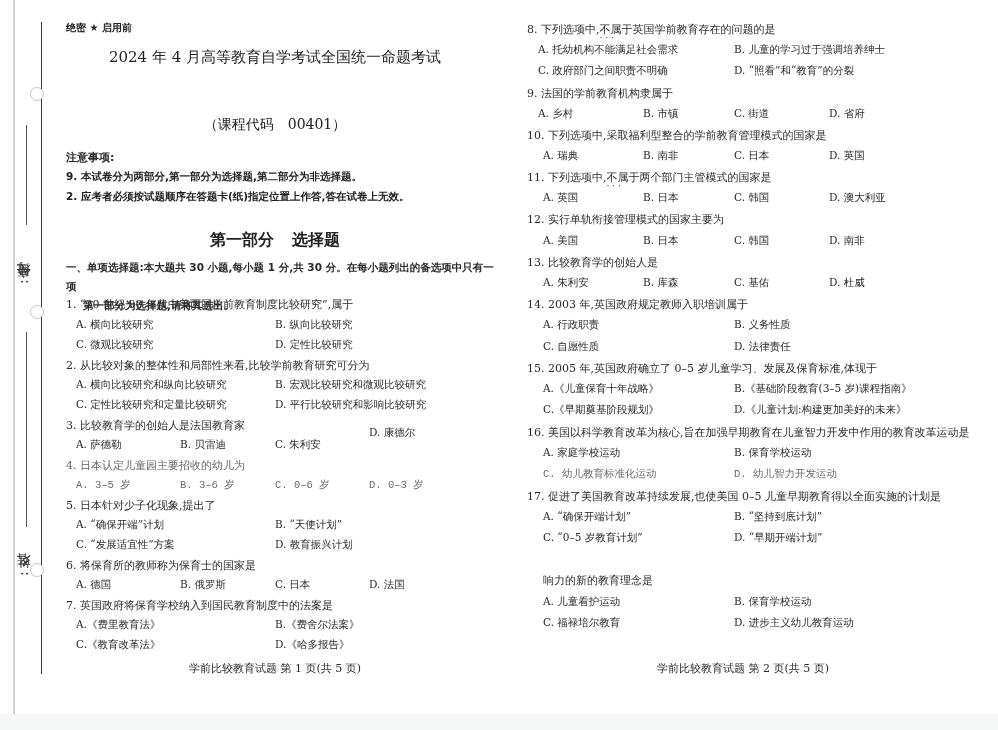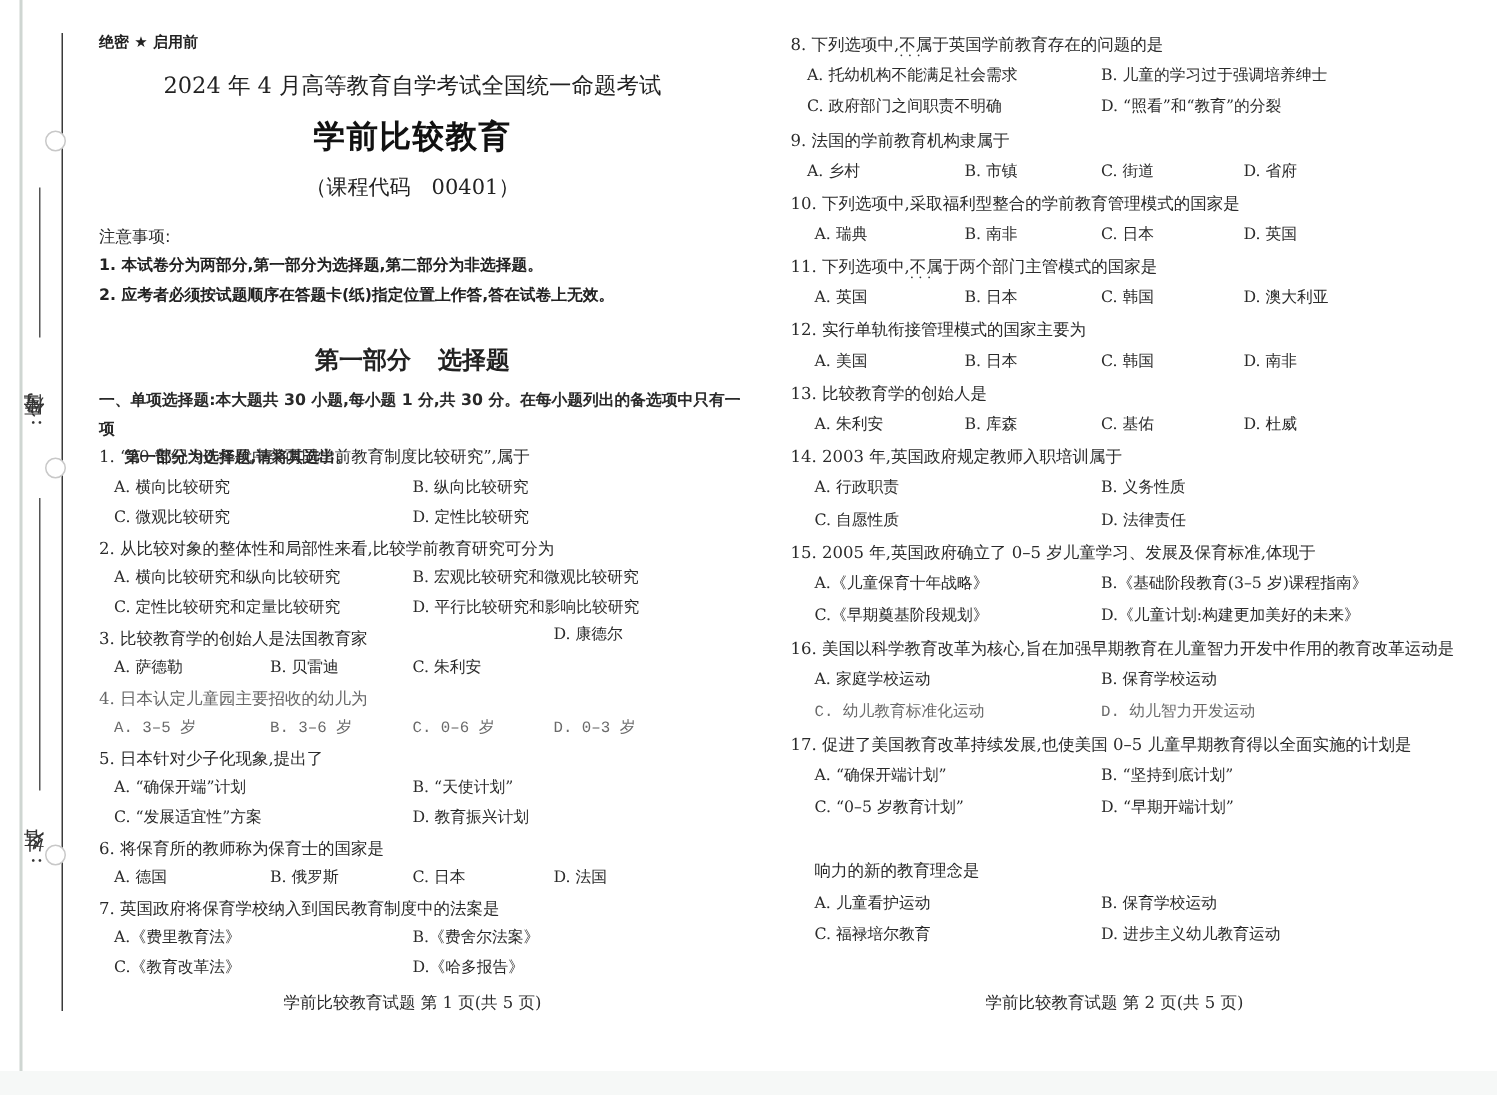--- a/index.html
+++ b/index.html
@@ -41,21 +41,21 @@
   .page { position: absolute; top: 0; height: 714px; }
   .page.left { left: 60px; width: 430px; }
   .page.right { left: 523px; width: 440px; }
 
   .secret { position: absolute; left: 6px; top: 21px; font-size: 10px; font-weight: bold; font-family: "DejaVu Sans", sans-serif; color: #222; }
   .exam-title { position: absolute; left: 0; width: 430px; top: 48px; text-align: center; font-size: 15px; color: #222; }
   .subject { position: absolute; left: 0; width: 430px; top: 77px; text-align: center; font-size: 21px; font-weight: bold; color: #111; letter-spacing: 1px; }
   .code { position: absolute; left: 0; width: 430px; top: 116px; text-align: center; font-size: 14px; color: #222; }
   .code .num { margin-left: 14px; text-align: right; }
 
-  .notes-title { position: absolute; left: 6px; top: 150px; font-size: 11px; font-weight: normal; font-family: "DejaVu Sans", sans-serif; text-align: right; }
+  .notes-title { position: absolute; left: 6px; top: 150px; font-size: 11px; font-weight: bold; font-family: "DejaVu Sans", sans-serif; text-align: right; }
   .note { position: absolute; left: 6px; font-size: 10.5px; font-weight: bold; font-family: "DejaVu Sans", sans-serif; color: #222; white-space: nowrap; }
   .part-title { position: absolute; left: 0; width: 430px; top: 230px; text-align: center; font-size: 16px; font-weight: bold; color: #222; }
   .part-title .gap { display: inline-block; width: 18px; }
   .section-head { position: absolute; left: 6px; top: 258px; width: 430px; font-size: 10.5px; font-weight: bold; font-family: "DejaVu Sans", sans-serif; line-height: 19px; }
   .section-head .cont { padding-left: 17px; display: block; }
 
   .q { position: absolute; font-size: 11px; white-space: nowrap; color: #2a2a2a; }
   .q.faded { color: #666; }
   .opt { position: absolute; font-size: 10.5px; white-space: nowrap; color: #2a2a2a; }
   .opt.faded { color: #6a6a6a; font-family: Liberation Mono, monospace; }
@@ -79,27 +79,26 @@
   <div class="hole" style="top:563px"></div>
   <div class="vfill" style="top:125px;height:100px"></div>
   <div class="vlabel" style="top:230px;height:60px">座位号:</div>
   <div class="vfill" style="top:332px;height:195px"></div>
   <div class="vlabel" style="top:530px;height:50px">姓名:</div>
 </div>
 
 <div class="page left">
   <div class="secret">绝密 ★ 启用前</div>
   <div class="exam-title">2024 年 4 月高等教育自学考试全国统一命题考试</div>
-  <div class="subject">学前比较教育</div>
   <div class="code">
     <span>（课程代码</span><span class="num">00401）</span>
   </div>
 
   <div class="notes-title">注意事项:</div>
-  <div class="note" style="top:170px">1. 本试卷分为两部分,第一部分为选择题,第二部分为非选择题。</div>
+  <div class="note" style="top:170px">9. 本试卷分为两部分,第一部分为选择题,第二部分为非选择题。</div>
   <div class="note" style="top:190px">2. 应考者必须按试题顺序在答题卡(纸)指定位置上作答,答在试卷上无效。</div>
 
   <div class="part-title">
     <span>第一部分</span><span class="gap"></span><span>选择题</span>
   </div>
   <div class="section-head">
     <span>一、单项选择题:本大题共 30 小题,每小题 1 分,共 30 分。在每小题列出的备选项中只有一项</span>
     <span class="cont">第一部分为选择题,请将其选出。</span>
   </div>
 
@@ -112,21 +111,21 @@
   <div class="q" style="left:6px;top:358px">2. 从比较对象的整体性和局部性来看,比较学前教育研究可分为</div>
   <div class="opt" style="left:16px;top:378px">A. 横向比较研究和纵向比较研究</div>
   <div class="opt" style="left:215px;top:378px">B. 宏观比较研究和微观比较研究</div>
   <div class="opt" style="left:16px;top:398px">C. 定性比较研究和定量比较研究</div>
   <div class="opt" style="left:215px;top:398px">D. 平行比较研究和影响比较研究</div>
 
   <div class="q" style="left:6px;top:418px">3. 比较教育学的创始人是法国教育家</div>
   <div class="opt" style="left:16px;top:438px">A. 萨德勒</div>
   <div class="opt" style="left:120px;top:438px">B. 贝雷迪</div>
   <div class="opt" style="left:215px;top:438px">C. 朱利安</div>
-  <div class="opt" style="left:309px;top:416px">D. 康德尔</div>
+  <div class="opt" style="left:309px;top:426px">D. 康德尔</div>
 
   <div class="q faded" style="left:6px;top:458px">4. 日本认定儿童园主要招收的幼儿为</div>
   <div class="opt faded" style="left:16px;top:478px">A. 3–5 岁</div>
   <div class="opt faded" style="left:120px;top:478px">B. 3–6 岁</div>
   <div class="opt faded" style="left:215px;top:478px">C. 0–6 岁</div>
   <div class="opt faded" style="left:309px;top:478px">D. 0–3 岁</div>
 
   <div class="q" style="left:6px;top:498px">5. 日本针对少子化现象,提出了</div>
   <div class="opt" style="left:16px;top:518px">A. “确保开端”计划</div>
   <div class="opt" style="left:215px;top:518px">B. “天使计划”</div>

